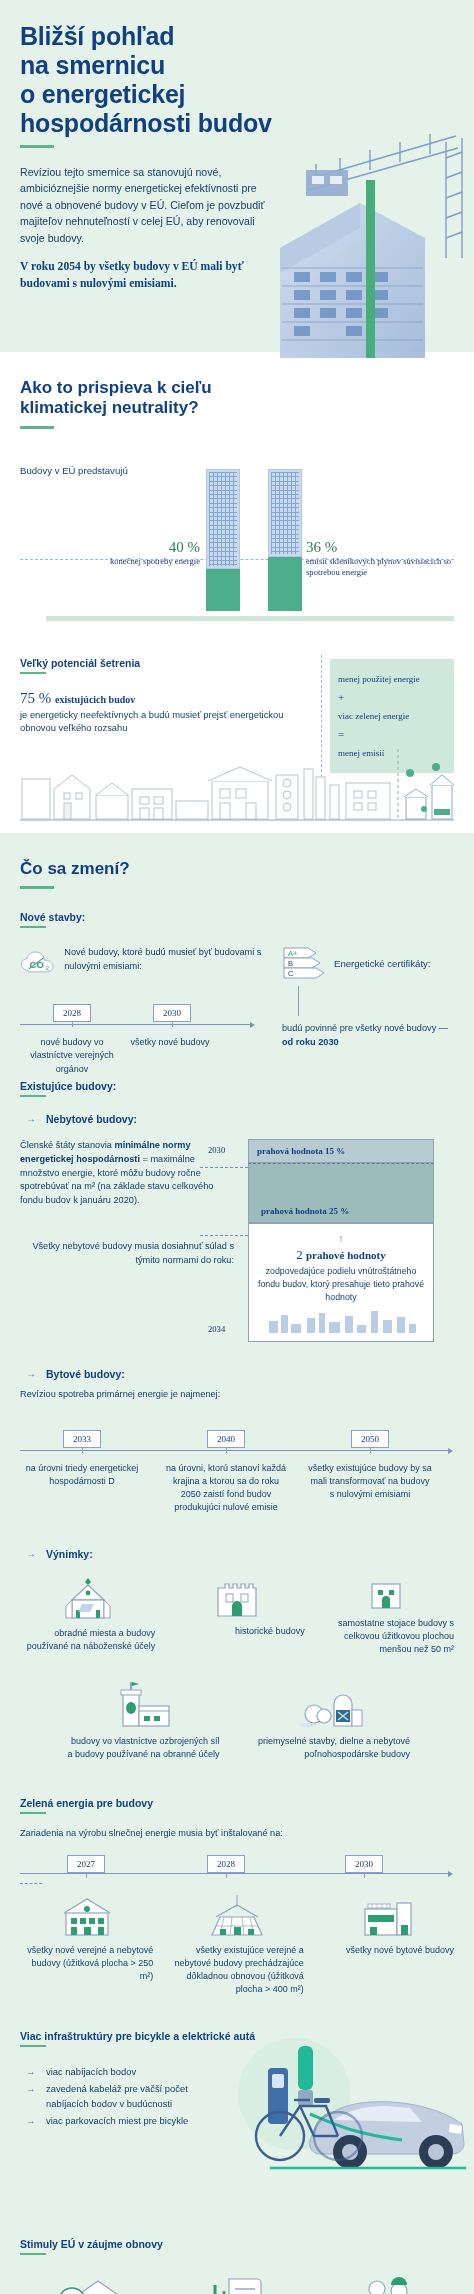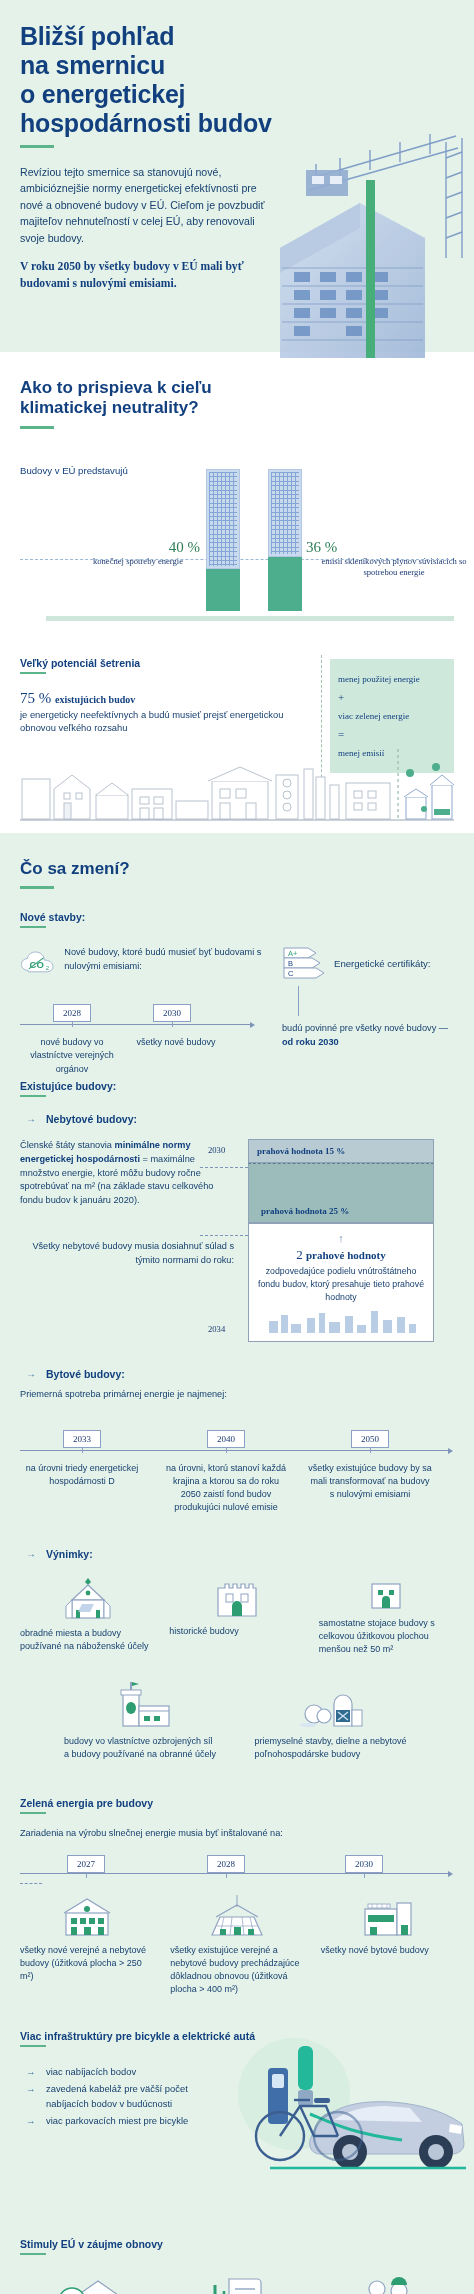--- a/index.html
+++ b/index.html
@@ -62,21 +62,21 @@
   }
   .tower .bottom { background:#4cae8d; }
   .dash-line {
     position:absolute; left:0; right:0; border-top:1px dashed #9ab7d5; height:0;
   }
   .pct { position:absolute; }
   .pct .num {
     font-family:"Liberation Serif", serif; font-size:15px; color:#2e7d58; font-weight:normal;
   }
   .pct .cap {
-    font-family:"Liberation Serif", serif; font-size:8.6px; line-height:1.3; color:#1b3a73;text-align:center;
+    font-family:"Liberation Serif", serif; font-size:8.6px; line-height:1.3; color:#1b3a73;
   }
   .pct.p1 { left:56px; top:92px; width:124px; text-align:right; }
   .pct.p2 { left:286px; top:92px; width:176px; text-align:left; }
   .ground { position:absolute; left:26px; right:0; bottom:12px; height:5px; background:#cfe7da; }
 
   
   .sec3 { padding:14px 20px 6px 20px; background:#fff; position:relative; }
   .sec3 .h { font-size:10.5px; font-weight:bold; color:#12407f; }
   .sec3 .stat75 { margin-top:16px; max-width:272px; }
   .sec3 .stat75 .big {
@@ -118,21 +118,21 @@
   .ychip:after {
     content:""; position:absolute; left:50%; top:100%; height:6px; width:1px; background:#8aa0c4;
   }
   .tcap {
     position:absolute; transform:translateX(-50%); text-align:center;
     font-size:9px; line-height:1.45; color:#17406f; top:32px;
   }
 
   
   .ico { display:block; margin:0 auto; }
-  .icocap { font-size:9px; line-height:1.45; color:#17406f; text-align:left; margin-top:7px; }
+  .icocap { font-size:9px; line-height:1.45; color:#17406f; text-align:right; margin-top:7px; }
 
   
   .thr { position:relative; width:186px; }
   .thr .bx { border:1px solid #8fa2b8; }
   .thr .t1 { background:#b9cbd2; padding:6px 8px; }
   .thr .t2 { background:#9cbcbb; padding:6px 12px; border-top:1px dashed #5d7f8d; }
   .thr .t3 { background:#fff; padding:9px 8px 4px; text-align:center; }
   .thr .lab {
     font-family:"Liberation Serif", serif; font-weight:bold; font-size:9px; color:#12407f;
   }
@@ -220,21 +220,21 @@
 
     <h1 class="title">
       <span>Bližší pohľad</span><br>
       <span>na smernicu</span><br>
       <span>o energetickej</span><br>
       <span>hospodárnosti budov</span>
     </h1>
     <div class="rule"></div>
 
     <p class="intro">Revíziou tejto smernice sa stanovujú nové, ambicióznejšie normy energetickej efektívnosti pre nové a obnovené budovy v EÚ. Cieľom je povzbudiť majiteľov nehnuteľností v celej EÚ, aby renovovali svoje budovy.</p>
-    <p class="emph">V roku 2050 by všetky budovy v EÚ mali byť budovami s nulovými emisiami.</p>
+    <p class="emph">V roku 2054 by všetky budovy v EÚ mali byť budovami s nulovými emisiami.</p>
   </section>
 
   <section class="sec2">
     <h2 class="section">
       <span>Ako to prispieva k cieľu</span><br>
       <span>klimatickej neutrality?</span>
     </h2>
     <div class="rule"></div>
 
     <div class="statpanel">
@@ -367,21 +367,21 @@
             </svg>
             <div class="txt">Nové budovy, ktoré budú musieť byť budovami s nulovými emisiami:</div>
           </div>
 
           <div class="tl" style="margin-top:24px; width:236px;">
             <div class="predash"></div>
             <div class="axis"></div>
             <div class="ychip" style="left:52px;">2028</div>
             <div class="ychip" style="left:152px;">2030</div>
             <div class="tcap" style="left:52px; width:108px;">nové budovy vo vlastníctve verejných orgánov</div>
-            <div class="tcap" style="left:156px; width:110px;">všetky nové budovy</div>
+            <div class="tcap" style="left:150px; width:110px;">všetky nové budovy</div>
           </div>
         </div>
 
         <div class="col" style="flex:1;">
           <div style="display:flex; gap:8px; align-items:center;">
             <svg width="44" height="36" viewBox="0 0 44 36">
               <path d="M2,2 H26 L34,7 L26,12 H2 Z" fill="#fff" stroke="#8fa3c2" stroke-width="1"></path>
               <path d="M2,12 H30 L38,17 L30,22 H2 Z" fill="#fff" stroke="#8fa3c2" stroke-width="1"></path>
               <path d="M2,22 H34 L42,27 L34,32 H2 Z" fill="#fff" stroke="#8fa3c2" stroke-width="1"></path>
               <text x="6" y="10" font-family="Liberation Sans, sans-serif" font-size="7.5" fill="#2e9e72">A+</text>
@@ -450,21 +450,21 @@
             </div>
             <div class="dash" style="top:28px;"></div>
             <div class="dash" style="top:96px;"></div>
           </div>
         </div>
       </div>
 
       <div class="arrowhead" style="margin-top:26px;">
         <h3 class="sub">Bytové budovy:</h3>
       </div>
-      <div class="txt" style="margin-top:8px;">Priemerná spotreba primárnej energie je najmenej:</div>
+      <div class="txt" style="margin-top:8px;">Revíziou spotreba primárnej energie je najmenej:</div>
 
       <div class="tl" style="margin-top:28px; height:84px;">
         <div class="predash"></div>
         <div class="axis"></div>
         <div class="ychip" style="left:62px;">2033</div>
         <div class="ychip" style="left:206px;">2040</div>
         <div class="ychip" style="left:350px;">2050</div>
         <div class="tcap" style="left:62px; width:128px;">na úrovni triedy  energetickej hospodárnosti D</div>
         <div class="tcap" style="left:206px; width:128px;">na úrovni, ktorú stanoví každá krajina a ktorou sa do roku 2050 zaistí fond budov produkujúci nulové emisie</div>
         <div class="tcap" style="left:350px; width:124px;">všetky existujúce budovy by sa mali transformovať na budovy s nulovými emisiami</div>

